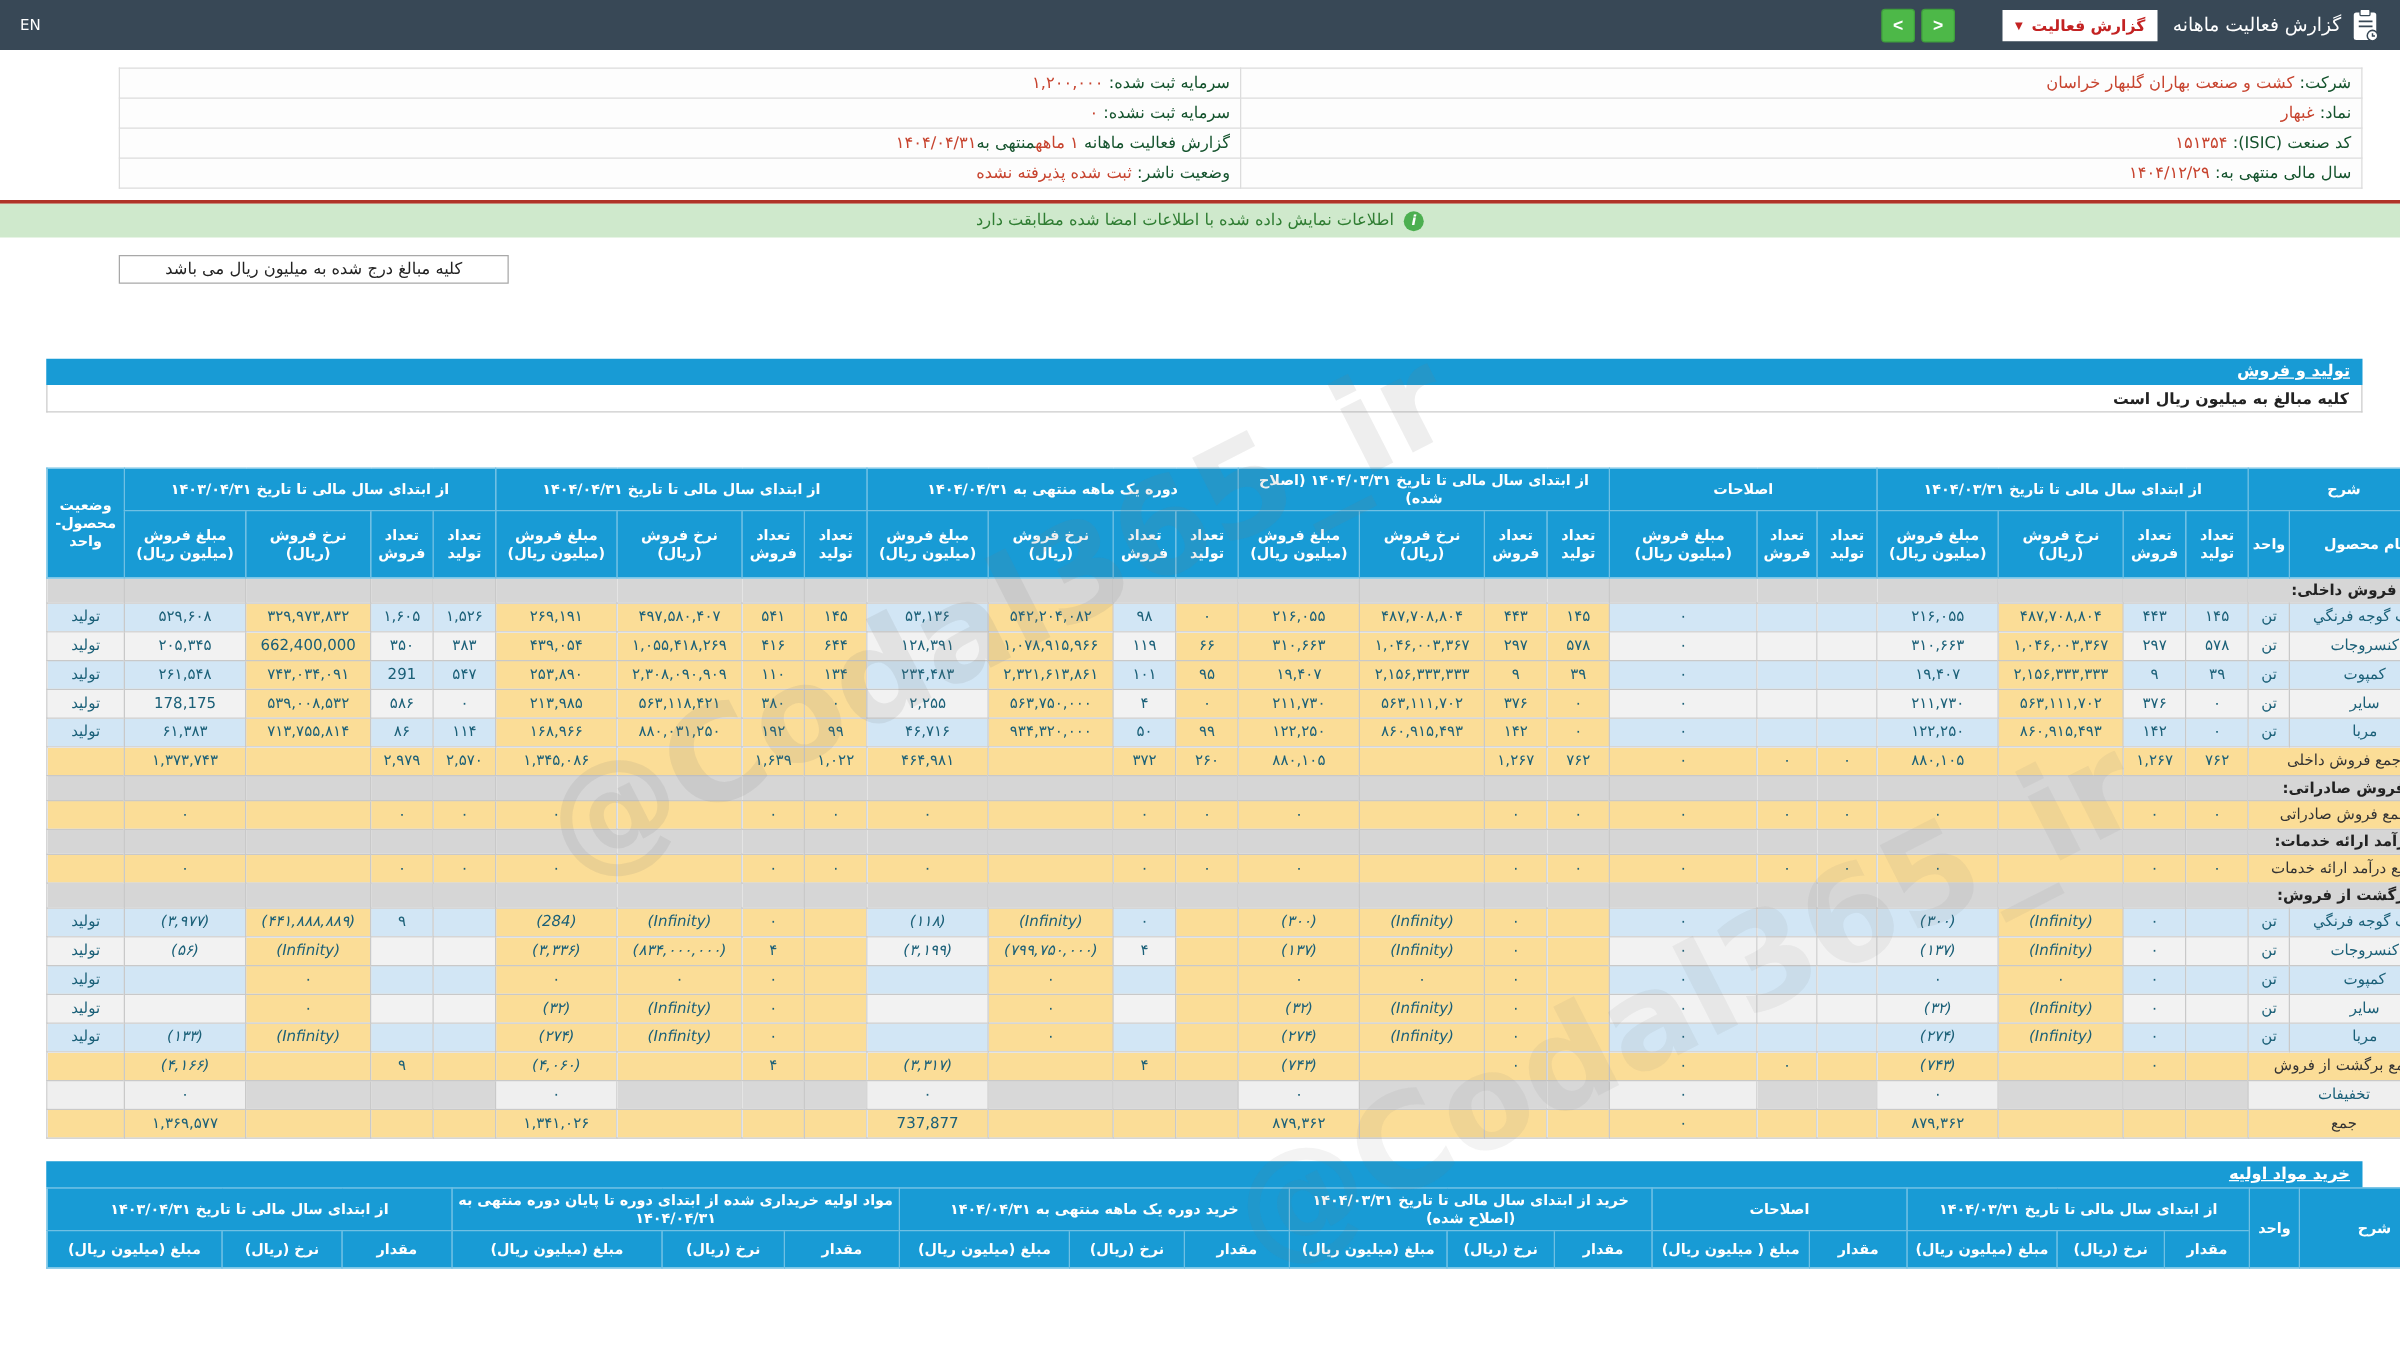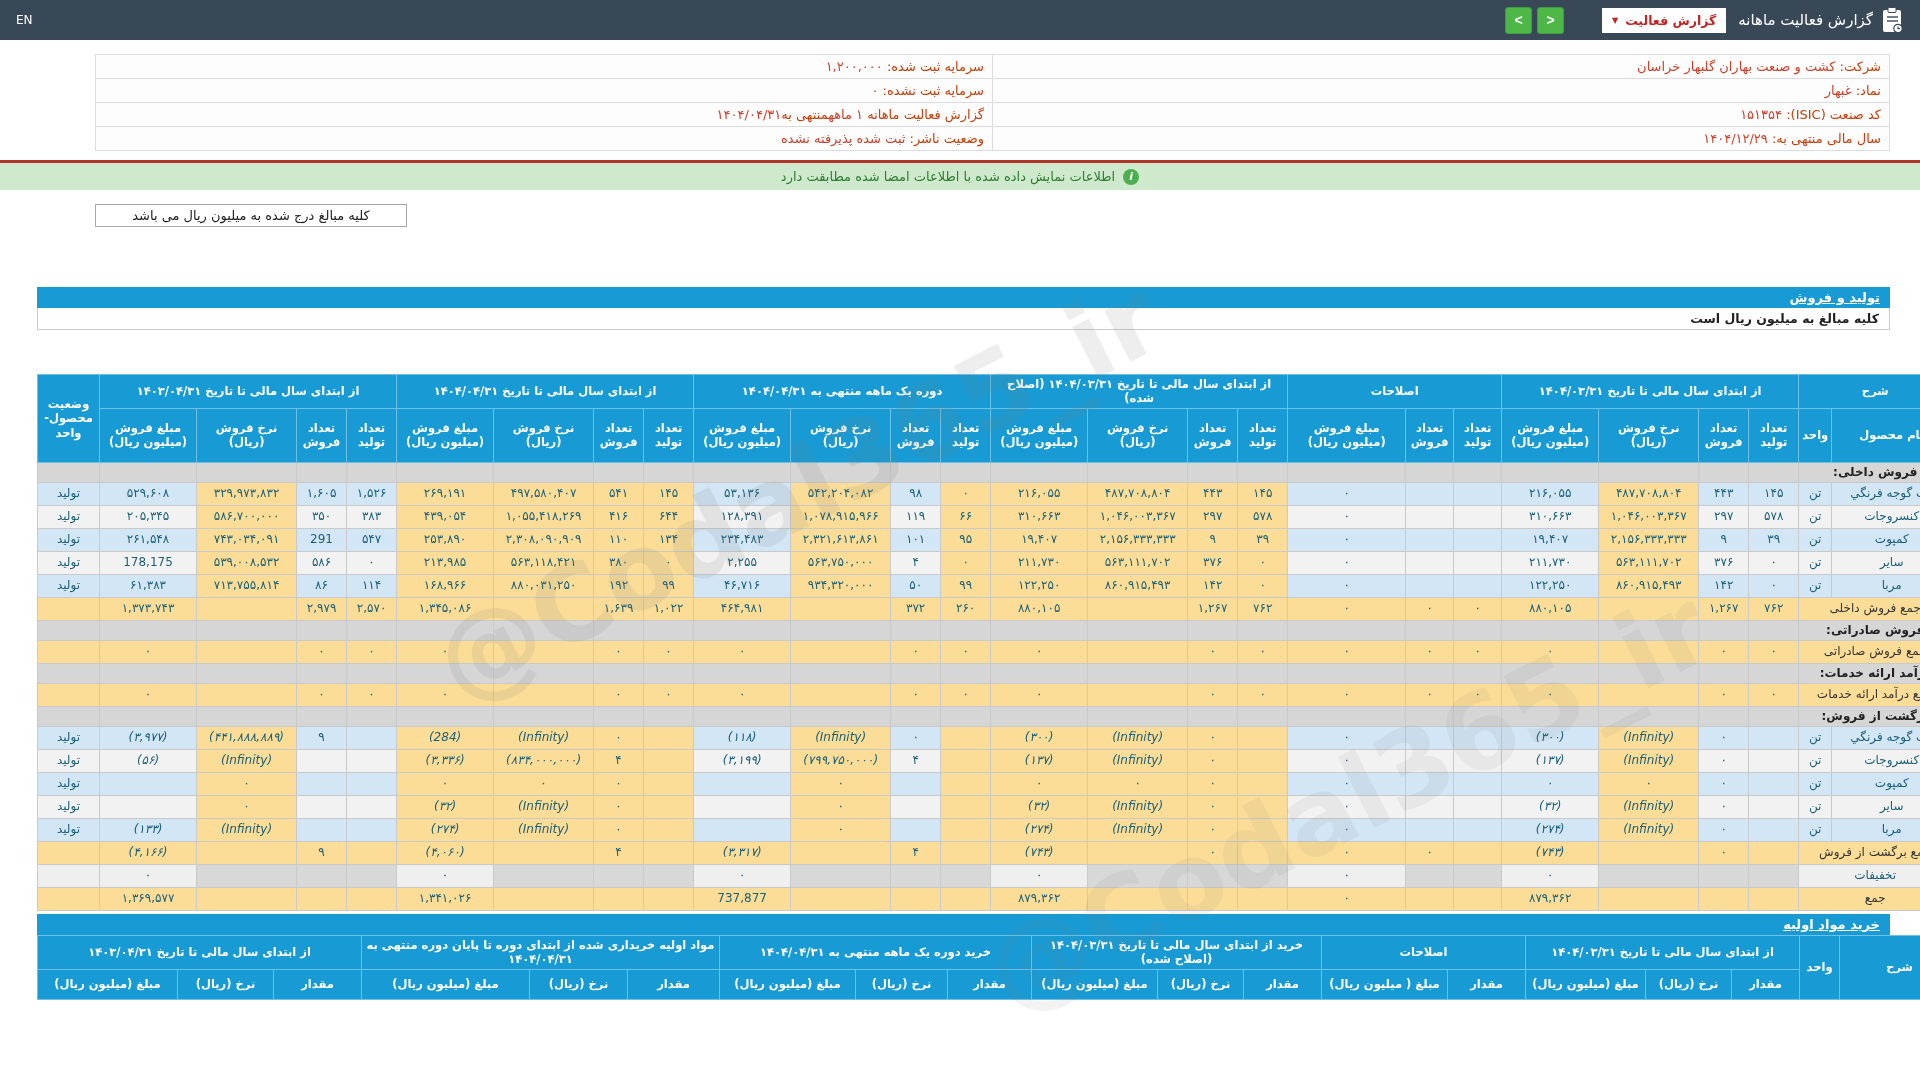--- a/index.html
+++ b/index.html
@@ -22,21 +22,21 @@
   .caret{ font-size:8px; }
   .nav-btns{ margin-right:38px; display:flex; direction:ltr; gap:5px; }
   .green-btn{ width:27px; height:27px; background:#4db848; border:1px solid #3f9e3c;
               border-radius:3px; color:#fff; font-size:14px; font-weight:bold;
               display:flex; align-items:center; justify-content:center; cursor:pointer; padding:0; }
   
   .info-table{ direction:rtl; border-collapse:collapse; margin:14px 30px 0 95px;
                width:1795px; table-layout:fixed; }
   .info-table td{ border:1px solid #dcdcdc; height:24px; font-size:13px;
                   padding:1px 8px; text-align:right; width:50%; background:#fdfdfd; }
-  .info-lbl{ color:#c2410c; }
+  .info-lbl{ color:#14532d; }
   .info-val{ color:#c7432e; }
   
   .red-line{ border-top:3px solid #b03428; margin-top:9px; }
   .alert-bar{ background:#cfe9cc; height:27px; display:flex; align-items:center;
               justify-content:center; direction:rtl; gap:8px; }
   .alert-text{ color:#2f7d32; font-size:13px; }
   .info-icon{ width:16px; height:16px; border-radius:50%; background:#4caf50; color:#fff;
               font-size:11px; font-weight:bold; display:flex; align-items:center;
               justify-content:center; font-style:italic; }
   
@@ -278,21 +278,21 @@
           <td class="yellow">۶۶</td>
           <td class="rowB">۱۱۹</td>
           <td class="yellow">۱,۰۷۸,۹۱۵,۹۶۶</td>
           <td class="rowB">۱۲۸,۳۹۱</td>
           <td class="yellow">۶۴۴</td>
           <td class="yellow">۴۱۶</td>
           <td class="yellow">۱,۰۵۵,۴۱۸,۲۶۹</td>
           <td class="yellow">۴۳۹,۰۵۴</td>
           <td class="rowB">۳۸۳</td>
           <td class="rowB">۳۵۰</td>
-          <td class="yellow">۵۸۶,۷۰۰,۰۰۰</td>
+          <td class="yellow">662,400,000</td>
           <td class="rowB">۲۰۵,۳۴۵</td>
           <td class="rowB">تولید</td>
         </tr>
         <tr class="prod">
           <td class="name rowA">کمپوت</td>
           <td class="rowA">تن</td>
           <td class="rowA">۳۹</td>
           <td class="rowA">۹</td>
           <td class="yellow">۲,۱۵۶,۳۳۳,۳۳۳</td>
           <td class="rowA">۱۹,۴۰۷</td>
@@ -753,21 +753,21 @@
           <td></td>
           <td></td>
           <td></td>
           <td>۱,۳۶۹,۵۷۷</td>
           <td></td>
         </tr>
       </tbody>
     </table>
 </div>
 
-<div class="section-bar" style="margin-top:3px">خرید مواد اولیه</div>
+<div class="section-bar" style="margin-top:18px">خرید مواد اولیه</div>
 <div class="tbl-wrap purchase" style="margin-top:0">
   <table class="data" id="purch-table">
       <colgroup>
         <col style="width: 120px;">
         <col style="width: 40px;">
         <col style="width: 68px;">
         <col style="width: 86px;">
         <col style="width: 120px;">
         <col style="width: 78px;">
         <col style="width: 126px;">

